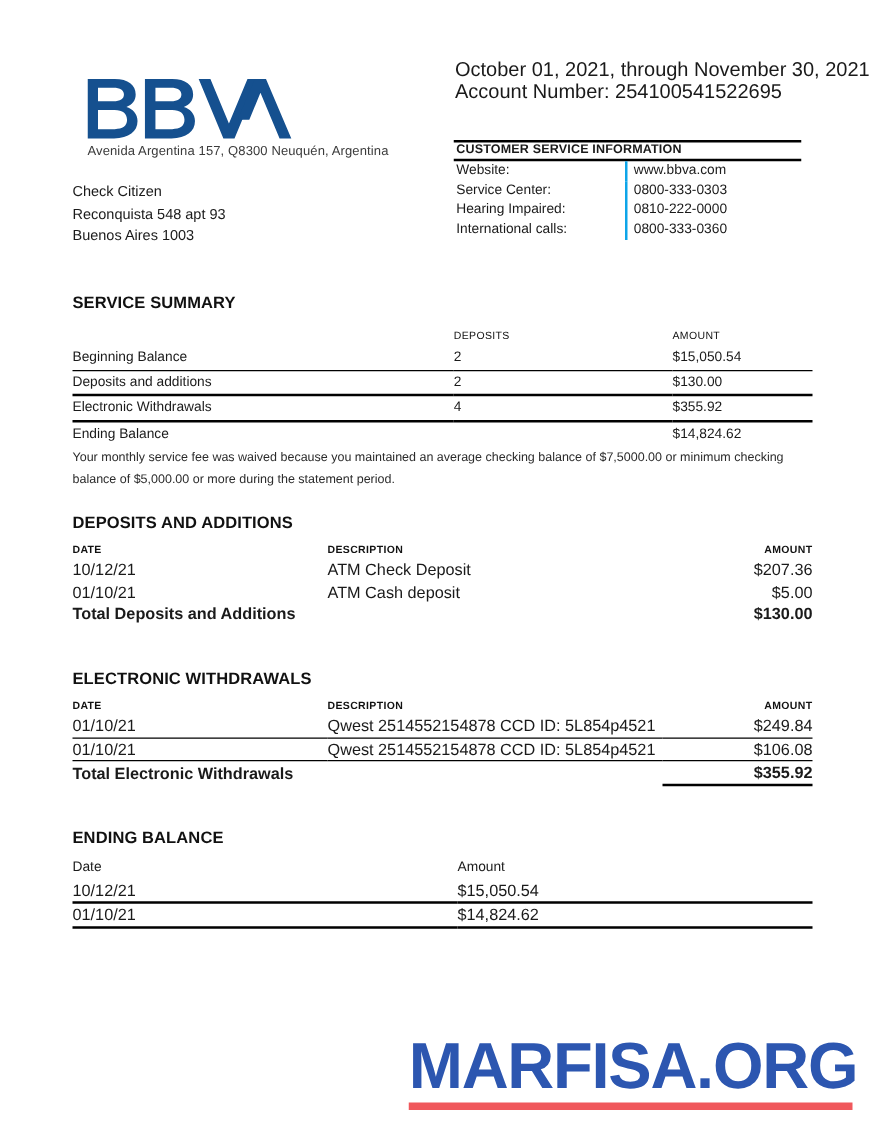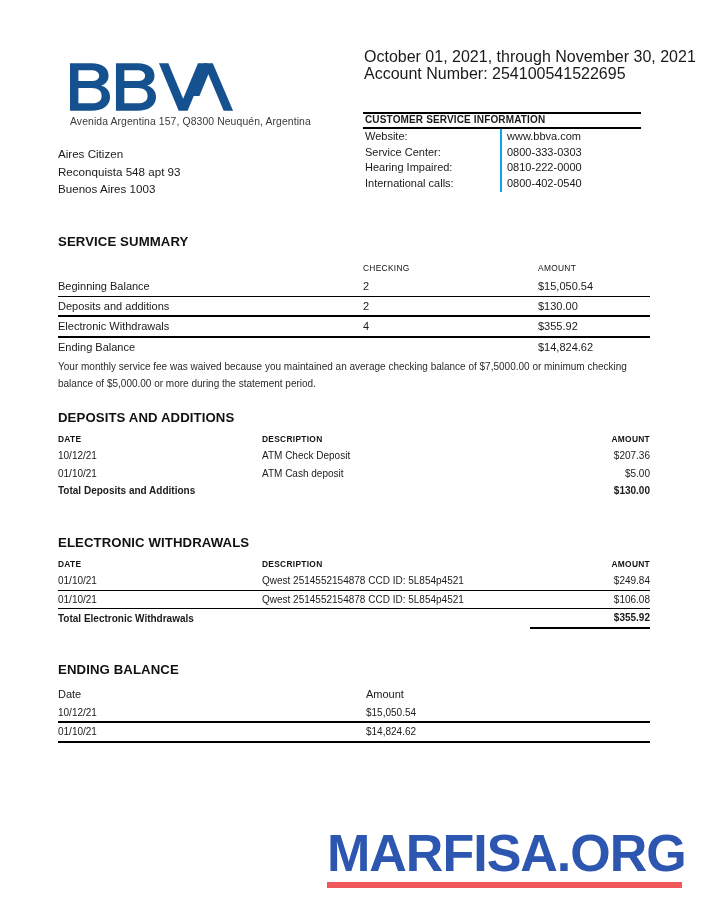--- a/index.html
+++ b/index.html
@@ -118,21 +118,21 @@
   #deposits { position: absolute; left: 58px; top: 410px; width: 592px; }
   #withdrawals { position: absolute; left: 58px; top: 535px; width: 592px; }
   #ending-balance { position: absolute; left: 58px; top: 662px; width: 592px; }
 
   .txn-table { width: 100%; border-collapse: collapse; }
   .txn-table td { padding: 0; }
   .txn-table .col-head { padding-bottom: 3px; }
   .t-date { width: 204px; }
   .t-desc { }
   .t-amt  { text-align: right; width: 120px; }
-  .txn-row td { font-size: 10px; line-height: 17.6px; }
+  .txn-row td { font-size: 13px; line-height: 17.6px; }
   .txn-row.total td { font-weight: bold; }
   .row-rule-top td { border-top: 1.6px solid #000; }
   .amt-rule-bottom { border-bottom: 2.2px solid #000; }
   .fullrule-bottom td { border-bottom: 2.2px solid #000; }
 
   .section-title.tight { margin-bottom: 9px; }
 
   
   .plain-head {
     font-size: 11px;
@@ -183,21 +183,21 @@
                    M110 52 v31 h27 c13 0 20 -5 20 -15 0 -10 -7 -16 -20 -16 Z"></path>
 
           <path d="M180 2 h19 l30 72 l30 -72 h19 l-40 96 h-18 Z"></path>
           <path d="M271 2 h18 l41 96 h-19 l-31 -74 l-18 44 h-19 Z"></path>
         </g>
       </svg>
       <div id="bank-address">Avenida Argentina 157, Q8300 Neuquén, Argentina</div>
     </div>
 
     <div id="customer-address">
-      <div>Aires Citizen</div>
+      <div>Check Citizen</div>
       <div>Reconquista 548 apt 93</div>
       <div>Buenos Aires 1003</div>
     </div>
 
     <div id="statement-meta">
       <div>October 01, 2021,  through November 30, 2021</div>
       <div>Account Number: 254100541522695</div>
     </div>
 
     <div id="cs-box">
@@ -210,33 +210,33 @@
       <div class="cs-row">
         <div class="cs-label">Service Center:</div>
         <div class="cs-value">0800-333-0303</div>
       </div>
       <div class="cs-row">
         <div class="cs-label">Hearing Impaired:</div>
         <div class="cs-value">0810-222-0000</div>
       </div>
       <div class="cs-row">
         <div class="cs-label">International calls:</div>
-        <div class="cs-value">0800-402-0540</div>
+        <div class="cs-value">0800-333-0360</div>
       </div>
     </div>
   </div>
 
   <div id="checking-summary">
     <div class="section-title">SERVICE SUMMARY</div>
 
     <table class="sum-table">
       <tbody>
           <tr class="sum-head">
         <td class="col-head c-label"></td>
-        <td class="col-head c-inst">CHECKING</td>
+        <td class="col-head c-inst">DEPOSITS</td>
         <td class="col-head c-amt">AMOUNT</td>
       </tr>
       <tr class="sum-row bold">
         <td class="c-label">Beginning Balance</td>
         <td class="c-inst">2</td>
         <td class="c-amt">$15,050.54</td>
       </tr>
       <tr class="sum-row rule-top">
         <td class="c-label">Deposits and additions</td>
         <td class="c-inst">2</td>

